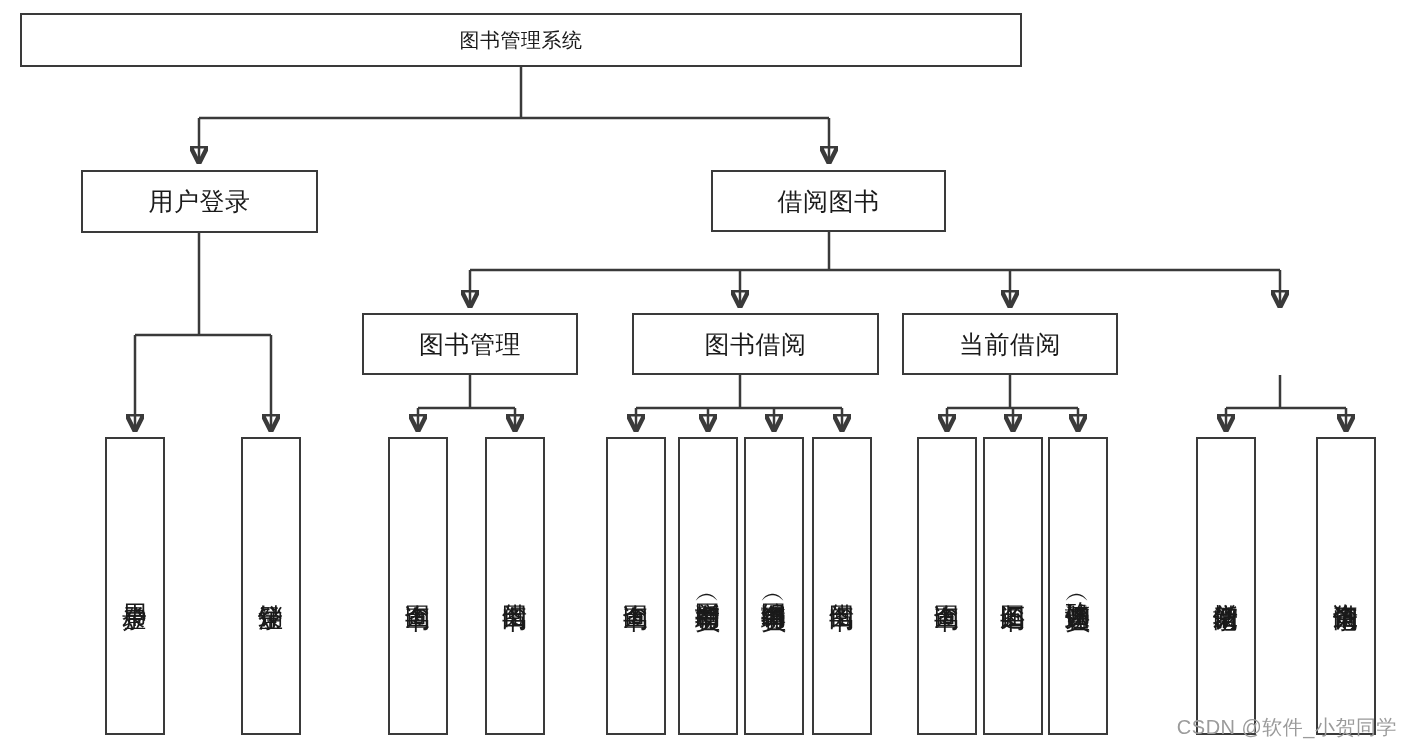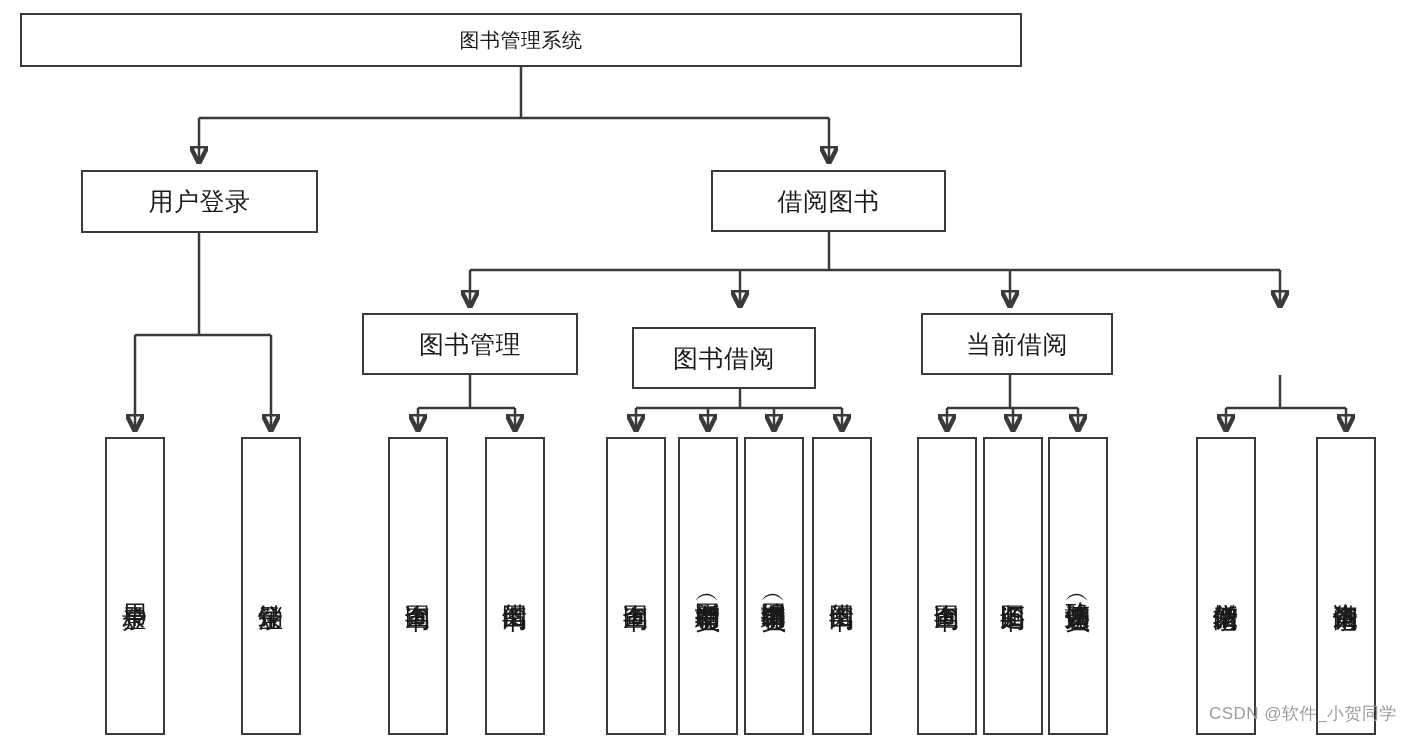--- a/index.html
+++ b/index.html
@@ -63,22 +63,22 @@
     pointer-events: none;
   }
   svg.edges path, svg.edges line {
     stroke: #3a3a3a;
     stroke-width: 2.5;
     fill: none;
   }
   .watermark {
     position: absolute;
     right: 8px;
-    bottom: 22px;
-    font-size: 17px;
+    bottom: 6px;
+    font-size: 20px;
     color: #9b9b9b;
     white-space: nowrap;
     letter-spacing: 0.5px;
   }
 </style>
 </head>
 <body>
 
 <div id="canvas">
 
@@ -139,25 +139,25 @@
   </div>
 
   <div class="node h" style="left:711px; top:170px; width:235px; height:62px;">
     <span class="label">借阅图书</span>
   </div>
 
   <div class="node h" style="left:362px; top:313px; width:216px; height:62px;">
     <span class="label">图书管理</span>
   </div>
 
-  <div class="node h" style="left:632px; top:313px; width:184px; height:62px;margin-top:14px;">
+  <div class="node h" style="left:632px; top:313px; width:247px; height:62px;">
     <span class="label">图书借阅</span>
   </div>
 
-  <div class="node h" style="left:902px; top:313px; width:192px; height:62px;margin-left:19px;">
+  <div class="node h" style="left:902px; top:313px; width:216px; height:62px;">
     <span class="label">当前借阅</span>
   </div>
 
 
   <div class="node v" style="left:105px; top:437px; width:60px; height:298px;">
     <span class="label">用户登录</span>
   </div>
 
   <div class="node v" style="left:241px; top:437px; width:60px; height:298px;">
     <span class="label">注销登录</span>

